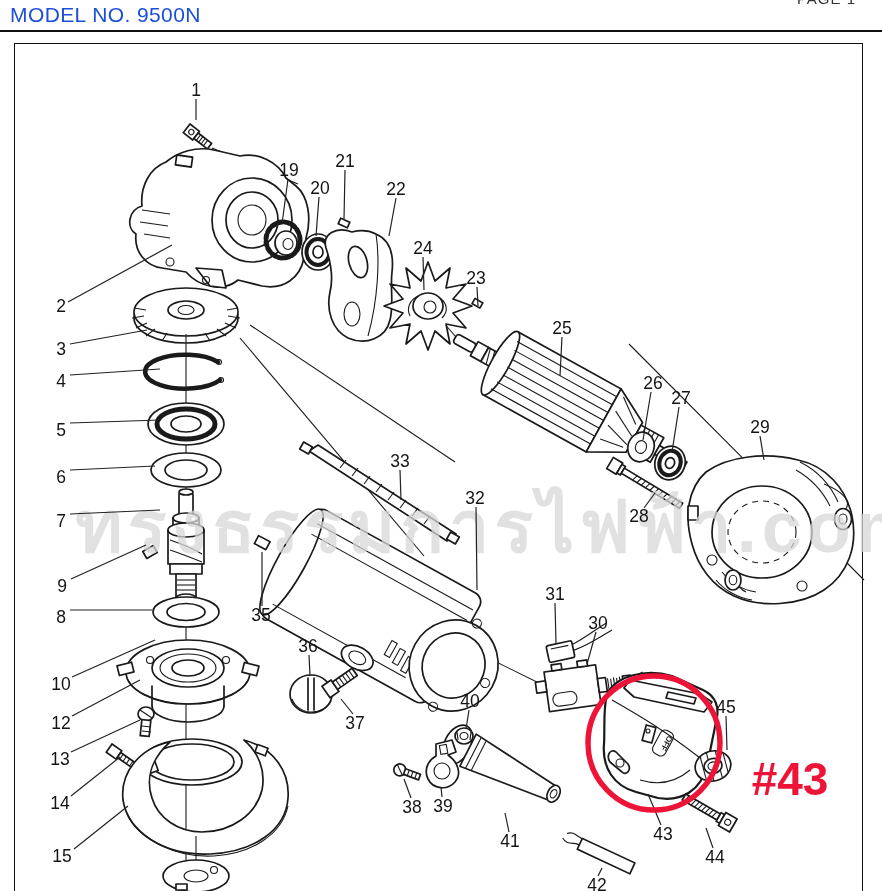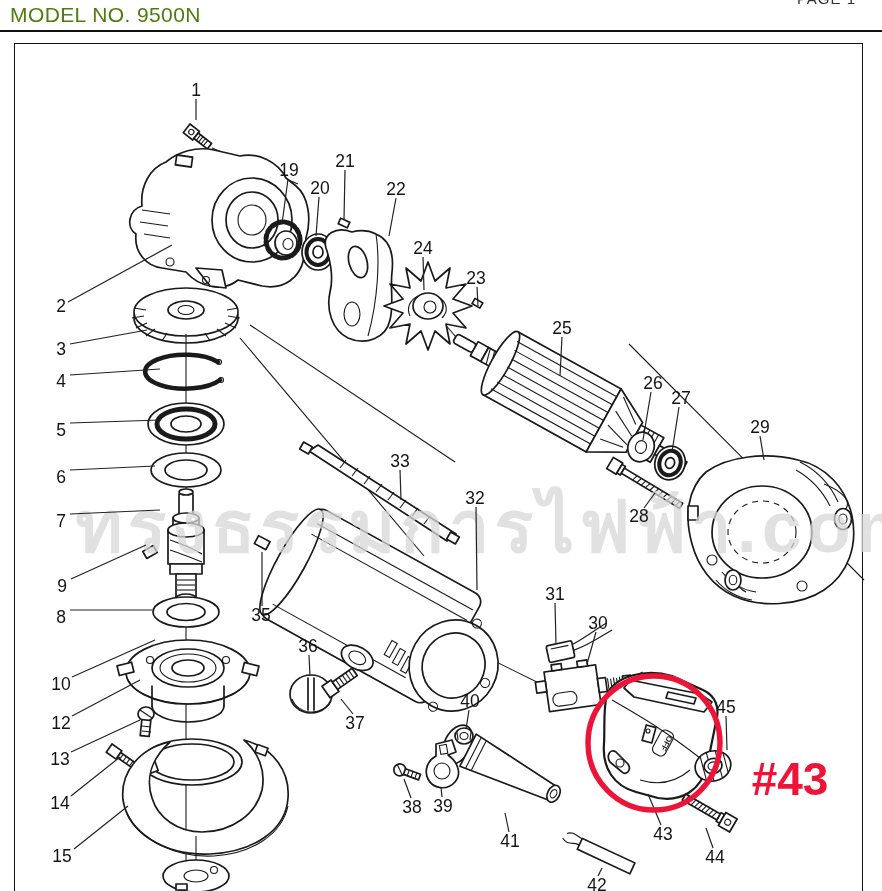--- a/index.html
+++ b/index.html
@@ -1,18 +1,18 @@
 <!DOCTYPE html>
 <html><head>
 <meta charset="utf-8">
 <style>
   html,body{margin:0;padding:0;background:#fff;}
   body{width:882px;height:891px;overflow:hidden;position:relative;
        font-family:"Liberation Sans","DejaVu Sans",sans-serif;color:#111;}
-  .page-title{position:absolute;left:10px;top:3px;font-size:21px;letter-spacing:.4px;color:#4d7c0f;white-space:nowrap;}
+  .page-title{position:absolute;left:10px;top:3px;font-size:21px;letter-spacing:.4px;color:#1d4ed8;white-space:nowrap;}
   .page-num{position:absolute;right:26px;top:-10px;font-size:15px;color:#333;letter-spacing:1px;}
   .title-rule{position:absolute;left:0;top:30px;width:882px;height:2px;background:#111;}
   .frame{position:absolute;left:14px;top:43px;width:849px;height:848px;
          border:1.6px solid #111;border-bottom:none;box-sizing:border-box;}
   svg.art{position:absolute;left:0;top:0;}
   .ink{stroke:#1a1a1a;fill:none;stroke-width:1.7;stroke-linecap:round;stroke-linejoin:round;}
   .wfill{stroke:#1a1a1a;fill:#fff;stroke-width:1.7;stroke-linejoin:round;}
   .thin{stroke:#1a1a1a;fill:none;stroke-width:1.1;}
   .leader{stroke:#222;stroke-width:1.2;}
   .plabel{font-family:"Liberation Sans","DejaVu Sans",sans-serif;font-size:17.5px;fill:#141414;text-anchor:middle;}

